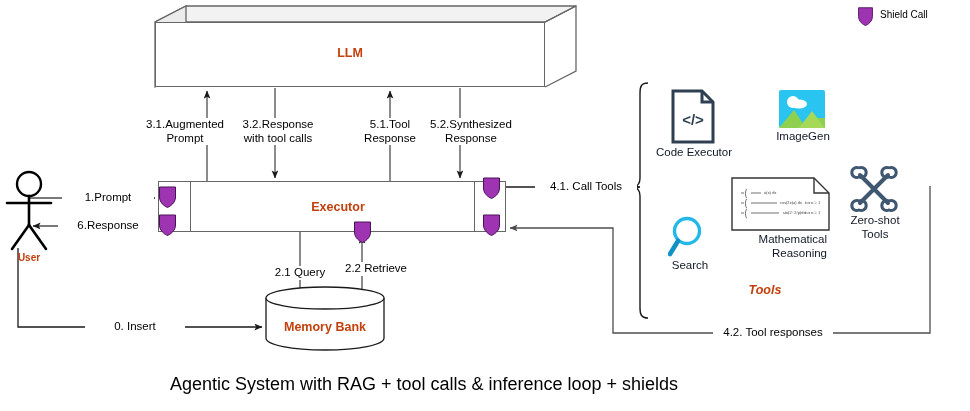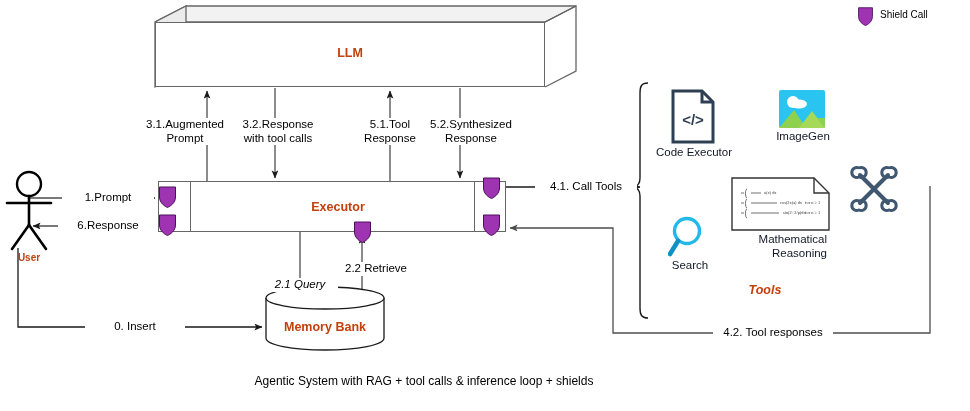--- a/index.html
+++ b/index.html
@@ -123,21 +123,21 @@
   .shield {
     position: absolute;
     width: 19px; height: 23px;
   }
   
   #caption {
     position: absolute;
     left: 0; top: 374px;
     width: 848px;
     text-align: center;
-    font-size: 12px;
+    font-size: 18px;
     color: #000;
   }
 </style>
 </head>
 <body>
 
 <div id="stage">
 
   <svg id="wires" viewBox="0 0 970 411" xmlns="http://www.w3.org/2000/svg">
     <defs>
@@ -219,21 +219,21 @@
     <path d="M1.5,2 L17.5,2 L17.5,12 C17.5,18 12,21.5 9.5,22.5 C7,21.5 1.5,18 1.5,12 Z" fill="#9f34b2" stroke="#4a1158" stroke-width="1"></path>
   </svg>
 
   <div class="node-title" id="mem-label">Memory Bank</div>
 
   <div class="node-title" id="user-caption">User</div>
 
   <div class="lbl" style="left:62px;top:191px;width:92px;">1.Prompt</div>
   <div class="lbl" style="left:58px;top:219px;width:100px;">6.Response</div>
   <div class="lbl" style="left:85px;top:320px;width:100px;">0. Insert</div>
-  <div class="lbl" style="left:262px;top:278px;width:76px;font-style:italic;">2.1 Query</div>
+  <div class="lbl" style="left:262px;top:266px;width:76px;">2.1 Query</div>
   <div class="lbl" style="left:332px;top:262px;width:88px;">2.2 Retrieve</div>
 
   <div class="lbl multi" style="left:139px;top:118px;width:92px;">
     <span>3.1.Augmented</span><br>
     <span>Prompt</span>
   </div>
   <div class="lbl multi" style="left:231px;top:118px;width:94px;">
     <span>3.2.Response</span><br>
     <span>with tool calls</span>
   </div>
@@ -295,20 +295,21 @@
       <line x1="10" y1="10" x2="38" y2="38"></line>
       <line x1="38" y1="10" x2="10" y2="38"></line>
     </g>
     <g fill="none" stroke="#3f5770" stroke-width="3">
       <path d="M9,3 a5,5 0 1,0 0,9 a5,5 0 1,0 0,-9"></path>
       <path d="M39,3 a5,5 0 1,0 0,9 a5,5 0 1,0 0,-9"></path>
       <path d="M9,36 a5,5 0 1,0 0,9 a5,5 0 1,0 0,-9"></path>
       <path d="M39,36 a5,5 0 1,0 0,9 a5,5 0 1,0 0,-9"></path>
     </g>
   </svg>
+  <div class="tool-caption" id="zeroshot-caption">Zero-shot Tools</div>
 
   <div class="node-title" id="tools-label">Tools</div>
 
   <svg id="legend-shield" viewBox="0 0 19 23">
     <path d="M1.5,2 L17.5,2 L17.5,12 C17.5,18 12,21.5 9.5,22.5 C7,21.5 1.5,18 1.5,12 Z" fill="#9f34b2" stroke="#4a1158" stroke-width="1"></path>
   </svg>
   <div id="legend-text">Shield Call</div>
 
   <div id="caption">Agentic System with RAG + tool calls &amp; inference loop + shields</div>
 

